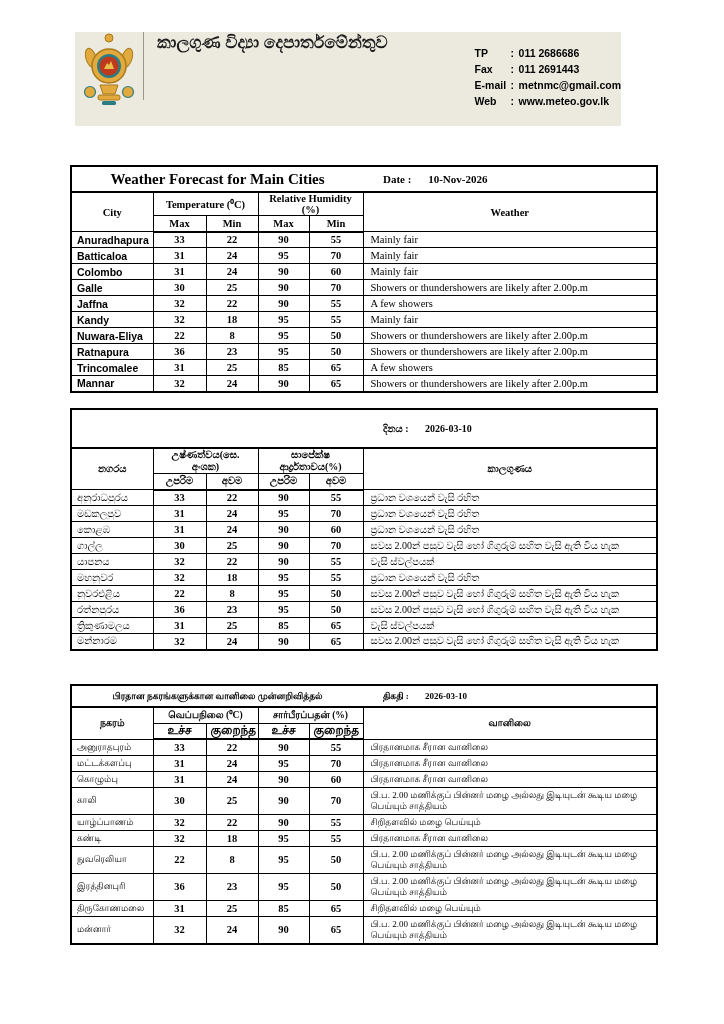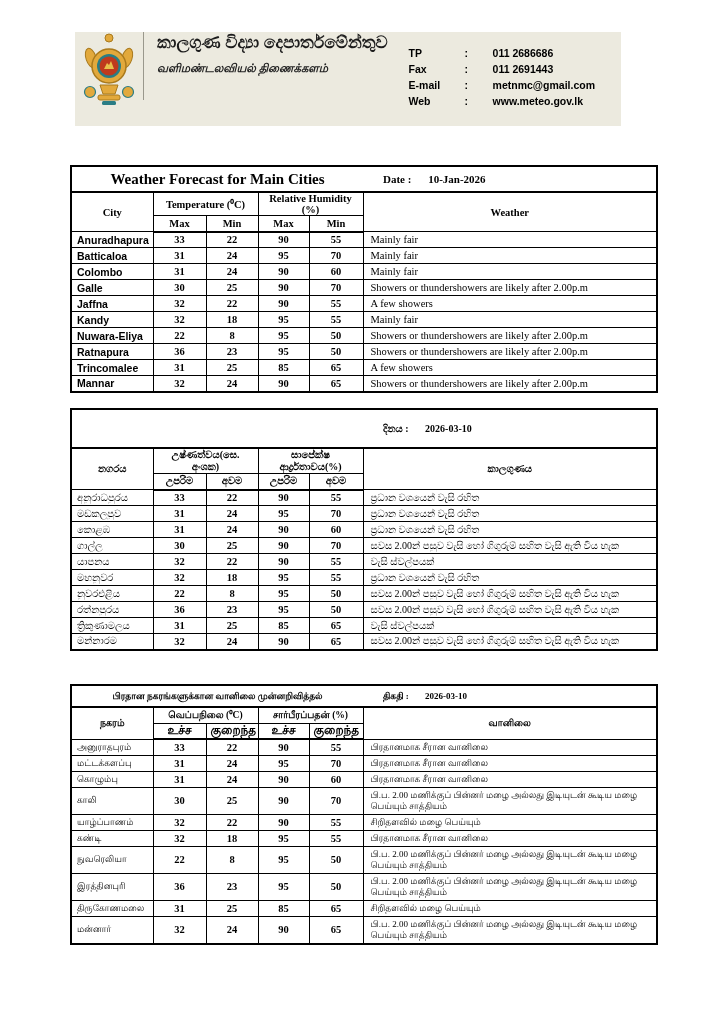--- a/index.html
+++ b/index.html
@@ -14,23 +14,23 @@
     position:absolute; left:75px; top:32px; width:546px; height:94px;
     background:#eceadf; display:flex; align-items:flex-start;
   }
   .logo-wrap { width:68px; display:flex; justify-content:center; }
   .lh-divider { width:1px; height:68px; background:#9a988c; }
   .lh-titles { padding-left:13px; }
   .t-si { font-family:"Liberation Sans", sans-serif; font-weight:bold; font-size:17px; color:#1c1c1c; line-height:22px; }
   .t-ta { font-family:"Liberation Serif", serif; font-style:italic; font-weight:bold; font-size:11.5px; line-height:15px; margin-top:7px; color:#222; }
   .t-en { font-family:"Liberation Sans", sans-serif; font-weight:bold; font-size:13px; line-height:16px; margin-top:6px; color:#111; }
   .lh-contact {
-    margin-left:auto; margin-right:26px; align-self:flex-start; margin-top:13px;
+    margin-left:auto; margin-right:0; align-self:flex-start; margin-top:13px;
     font-family:"Liberation Sans", sans-serif; font-weight:bold; font-size:10.5px; line-height:16px;
-    display:grid; grid-template-columns:36px 8px auto; column-gap:20px;
+    display:grid; grid-template-columns:36px 8px auto; column-gap:0;
   }
   .lh-contact span { white-space:nowrap; }
 
   
   .wtable {
     position:absolute; left:70px; width:586px;
     border-collapse:collapse; table-layout:fixed;
     border:2px solid #000;
     font-size:10.5px;
   }
@@ -84,21 +84,20 @@
         <circle cx="7" cy="60" r="5.5" fill="#e2a93c" stroke="#2a7d85" stroke-width="1.2"></circle>
         <circle cx="45" cy="60" r="5.5" fill="#e2a93c" stroke="#2a7d85" stroke-width="1.2"></circle>
         <path d="M17 53 h18 l-3 9 h-12 z" fill="#e2a93c" stroke="#a97a1d" stroke-width="1"></path>
         <rect x="15" y="63" width="22" height="5" rx="2" fill="#e2a93c" stroke="#a97a1d" stroke-width="1"></rect>
         <rect x="19" y="69" width="14" height="4" rx="1.5" fill="#2a7d85"></rect>
       </svg>
     </div>
     <div class="lh-divider"></div>
     <div class="lh-titles">
       <div class="t-si">කාලගුණ විද්‍යා දෙපාර්තමේන්තුව</div>
-      <div class="t-ta">வளிமண்டலவியல் திணைக்களம்</div>
     </div>
     <div class="lh-contact">
       <span>TP</span>
       <span>:</span>
       <span>011 2686686</span>
       <span>Fax</span>
       <span>:</span>
       <span>011 2691443</span>
       <span>E-mail</span>
       <span>:</span>
@@ -116,21 +115,21 @@
         <col style="width:52px">
         <col style="width:51px">
         <col style="width:54px">
         <col style="width:294px">
       </colgroup>
     <thead>
       <tr class="title-row">
         <td class="title-cell" colspan="5">Weather Forecast for Main Cities</td>
         <td class="date-cell">
           <span class="date-label">Date :</span>
-          <span class="date-value">10-Jan-2026</span>
+          <span class="date-value">10-Nov-2026</span>
         </td>
       </tr>
       <tr class="hdr hdr-b">
         <td rowspan="2">City</td>
         <td colspan="2">Temperature (⁰C)</td>
         <td colspan="2">Relative Humidity (%)</td>
         <td rowspan="2">Weather</td>
       </tr>
       <tr class="hdr hdr-c">
         <td>Max</td>

